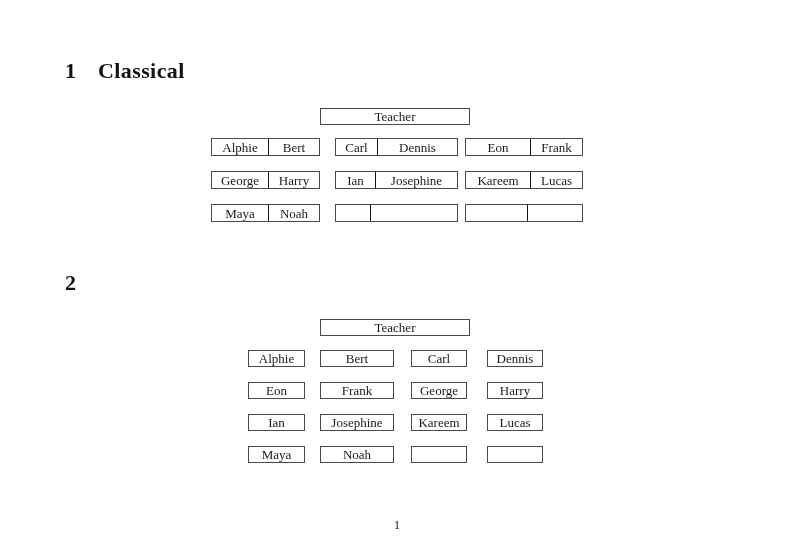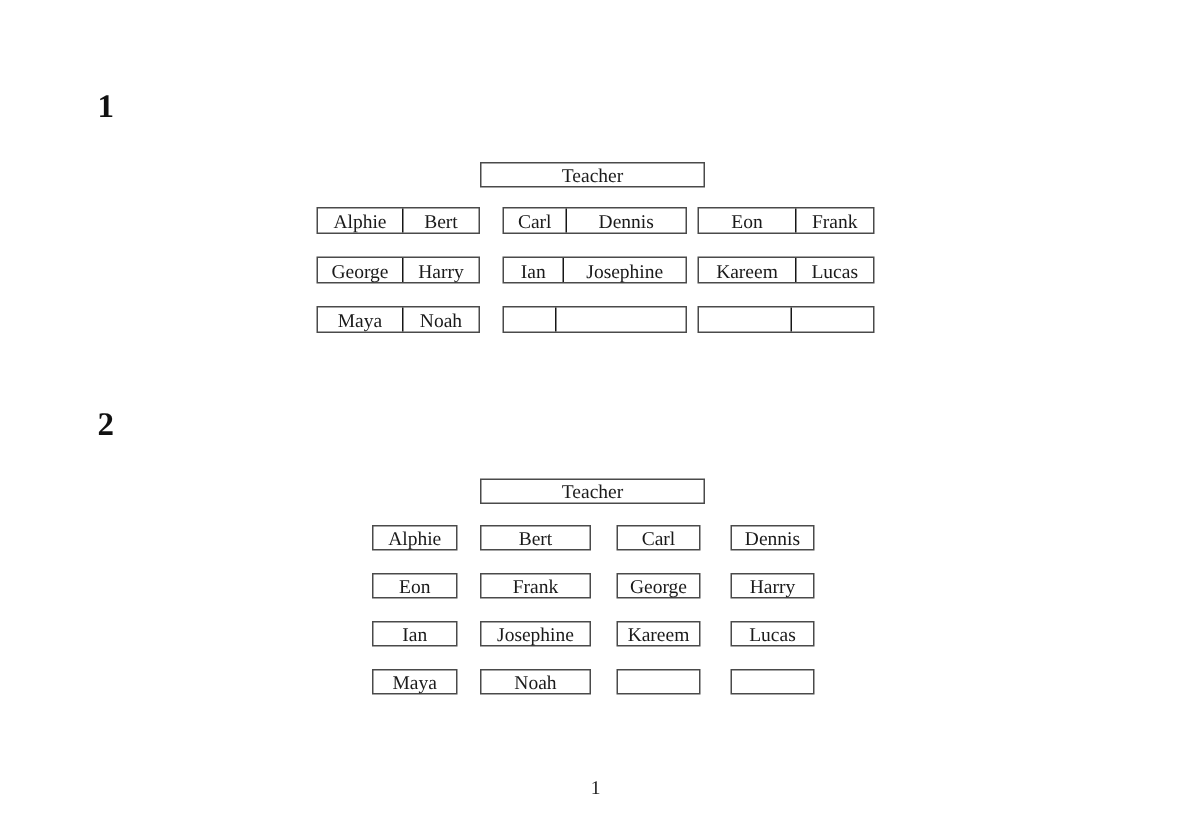--- a/index.html
+++ b/index.html
@@ -63,20 +63,21 @@
     color:#222;
   }
 </style>
 </head>
 <body>
 
 <div id="page">
 
   <div class="heading" style="left:65px;top:60px;">
     <span class="hnum">1</span>
+    <span class="htitle">Classical</span>
   </div>
 
   <div class="tbox" style="left:320px;top:108px;width:150px;height:17px;">Teacher</div>
 
   <div class="pbox" style="left:211px;top:138px;width:109px;">
     <div class="cell" style="width:57px;">Alphie</div>
     <div class="cell r">Bert</div>
   </div>
   <div class="pbox" style="left:335px;top:138px;width:123px;">
     <div class="cell" style="width:42px;">Carl</div>

